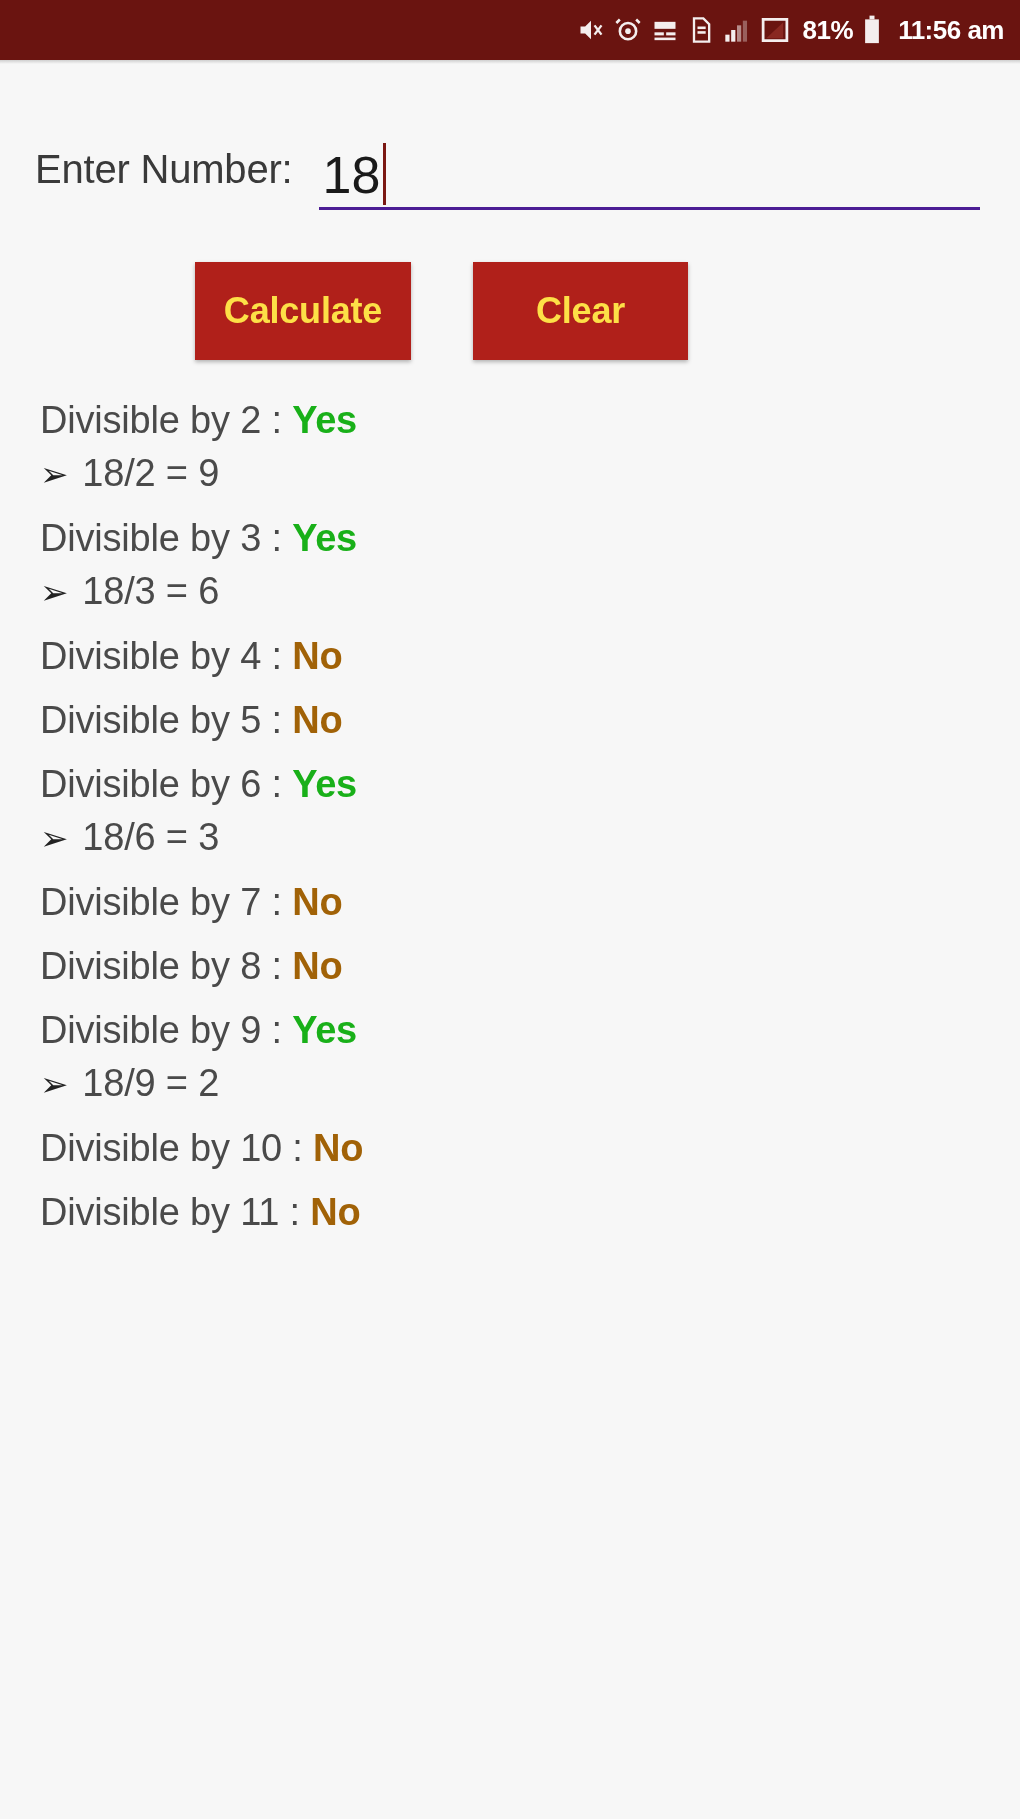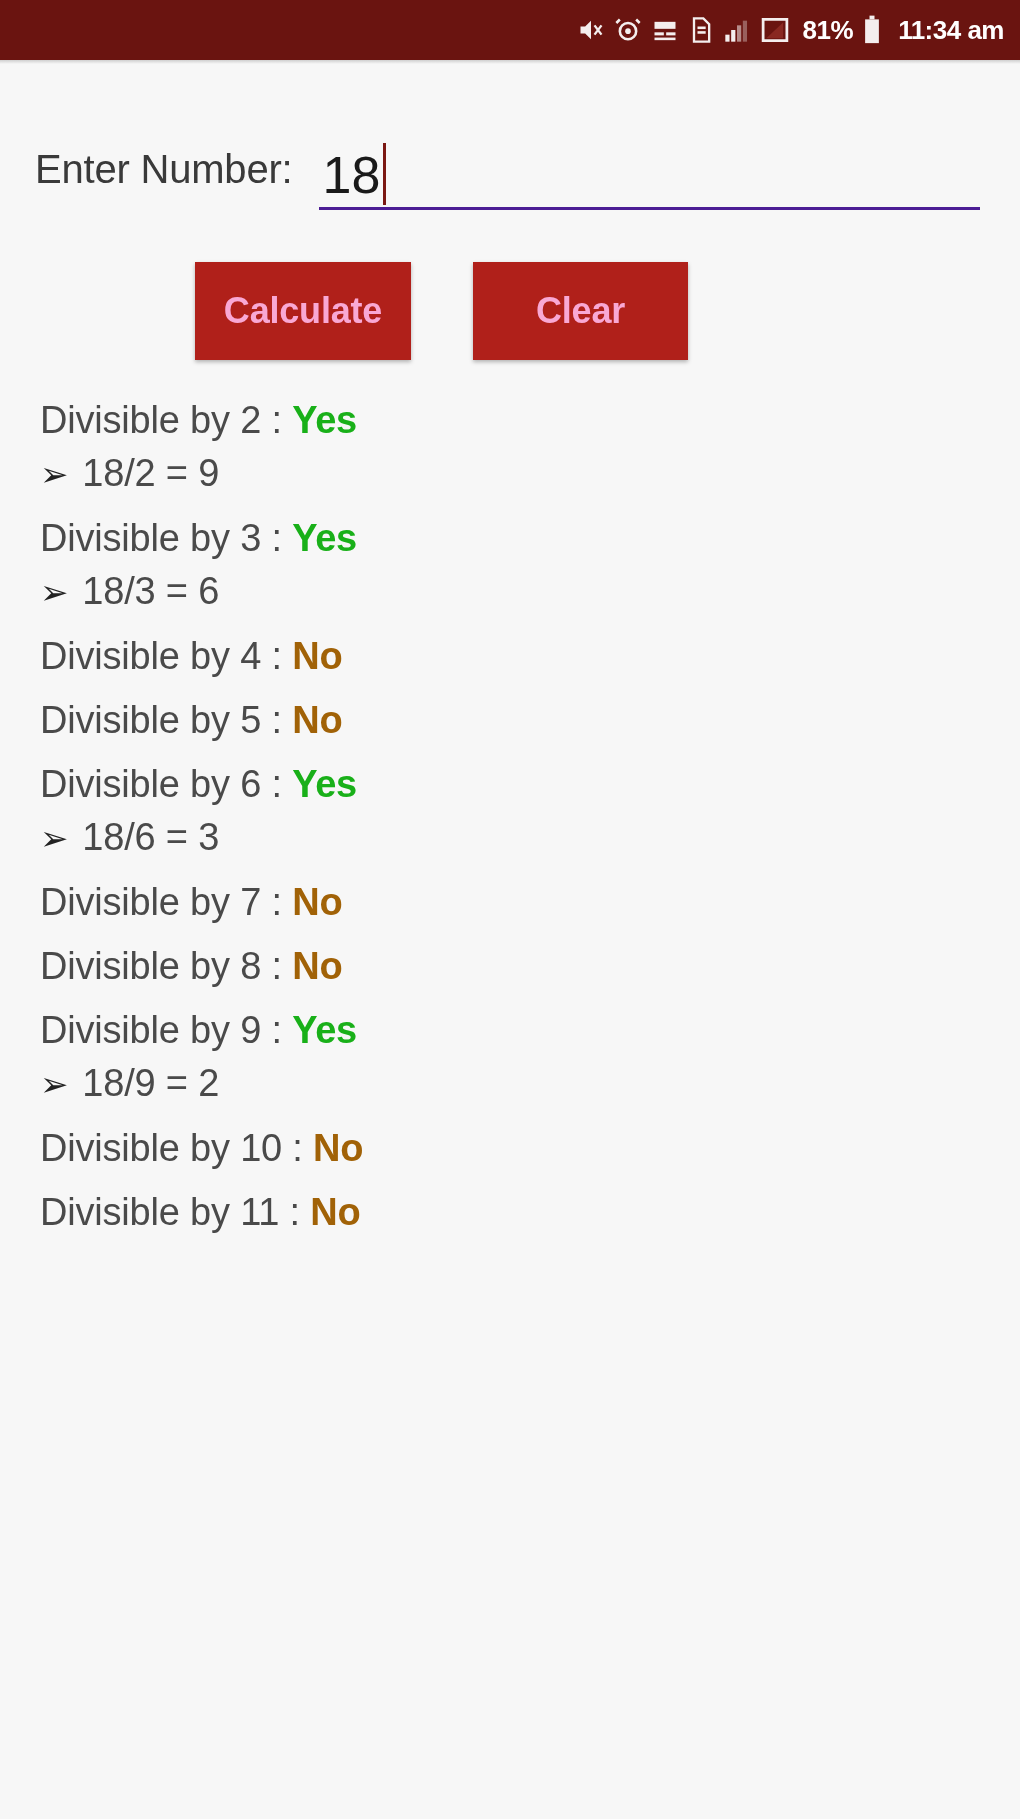--- a/index.html
+++ b/index.html
@@ -154,21 +154,21 @@
   
   .button-row {
     display: flex;
     padding: 52px 0 0 195px;
     gap: 62px;
   }
 
   .btn {
     background: #b0201a;
     border: none;
-    color: #f9a8d4;
+    color: #fde047;
     font-size: 36px;
     font-weight: 700;
     padding: 0 26px;
     height: 98px;
     min-width: 216px;
     display: inline-flex;
     align-items: center;
     justify-content: center;
     box-shadow: 0 2px 4px rgba(0,0,0,0.28);
     letter-spacing: -0.2px;
@@ -279,21 +279,21 @@
 
       <span class="status-battery-text">81%</span>
 
       <span class="sicon">
         <svg width="20" height="30" viewBox="0 0 14 24">
           <rect x="5" y="0.5" width="4" height="3" fill="#ffffff"></rect>
           <rect x="1.5" y="3.5" width="11" height="19" fill="#ffffff"></rect>
         </svg>
       </span>
 
-      <span class="status-clock">11:34 am</span>
+      <span class="status-clock">11:56 am</span>
     </div>
   </div>
 
   <div class="toolbar-shadow"></div>
 
   <div class="content">
 
     <div class="input-row">
       <div class="input-label">Enter Number:</div>
       <div class="input-field">

